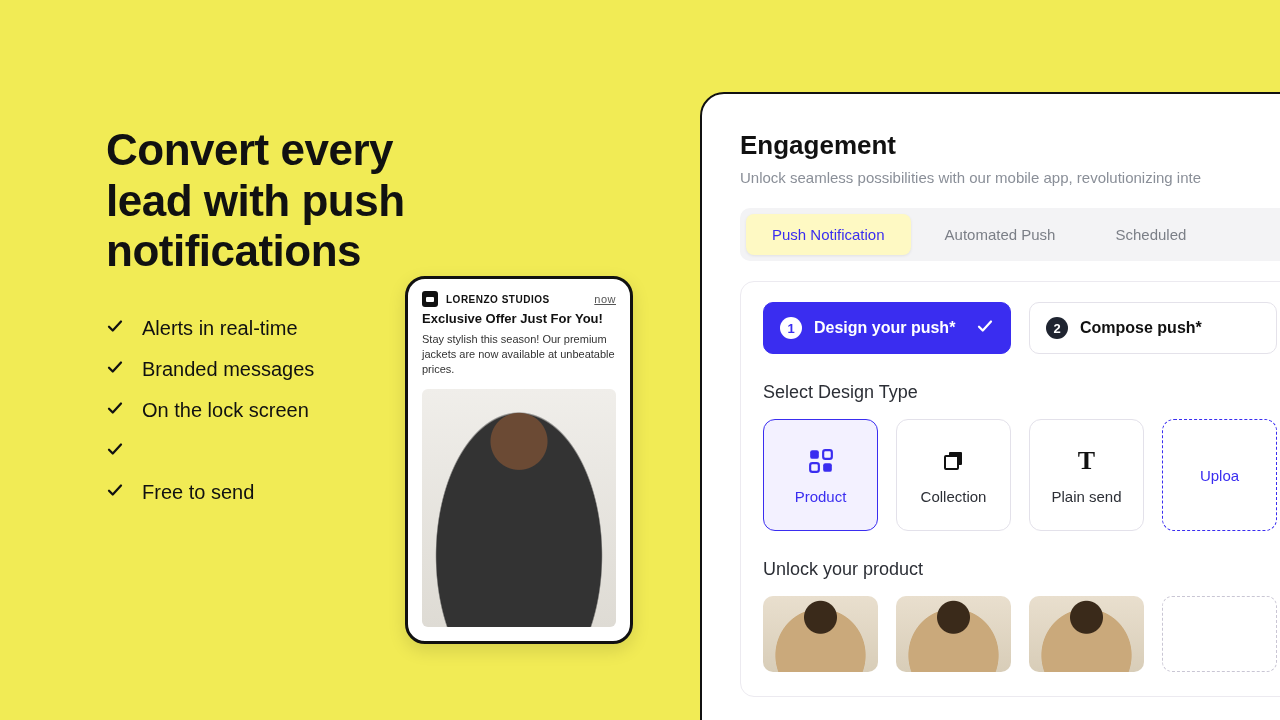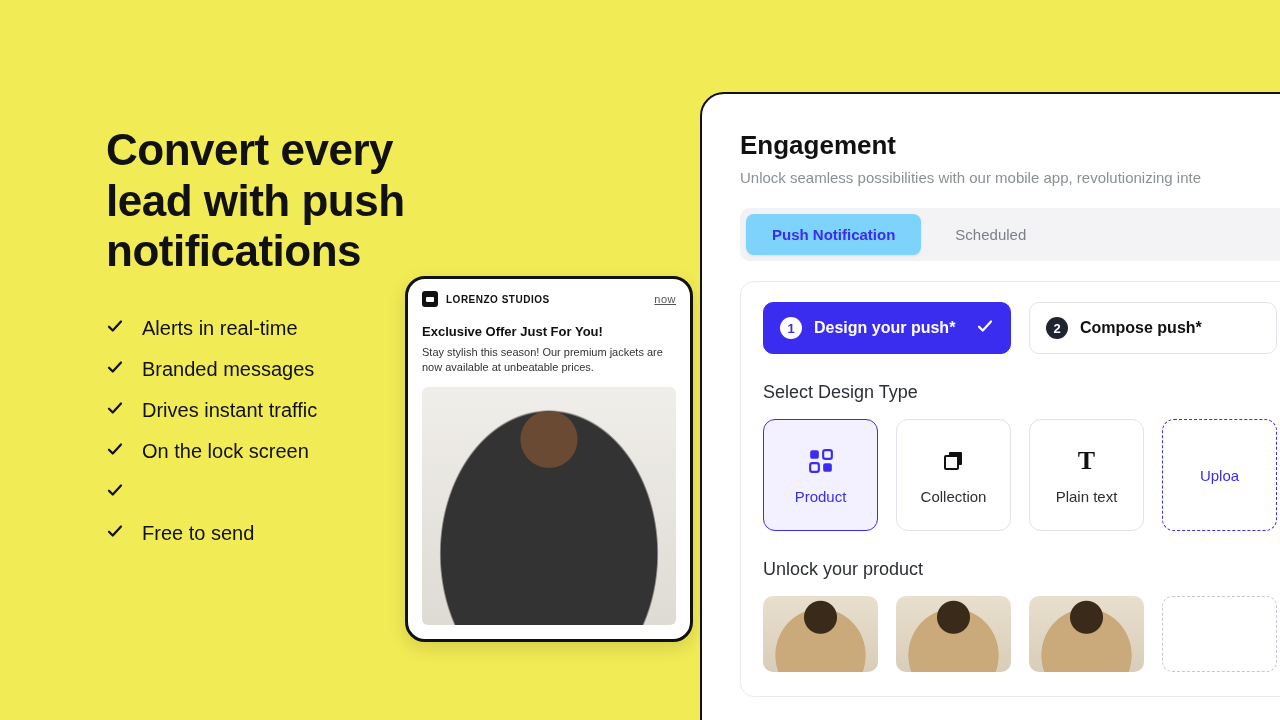--- a/index.html
+++ b/index.html
@@ -34,42 +34,42 @@
     font-size: 20px;
     color: #111;
   }
   .check-icon svg { width: 18px; height: 18px; }
 
   
   .notif-card {
     position: absolute;
     left: 405px;
     top: 276px;
-    width: 288px;
+    width: 228px;
     background: #fff;
     border: 3px solid #111;
     border-radius: 20px;
     padding: 12px 14px 14px;
     box-shadow: 0 6px 18px rgba(0,0,0,0.12);
   }
   .notif-top {
     display: flex;
     align-items: center;
     gap: 8px;
     font-size: 10px;
     letter-spacing: 0.5px;
   }
   .notif-logo {
     width: 16px; height: 16px; background: #111; border-radius: 3px;
     display:flex;align-items:center;justify-content:center;
   }
   .notif-logo::after{content:"";width:8px;height:5px;background:#fff;border-radius:1px;}
   .notif-brand { font-weight: 800; color:#111; }
   .notif-time { margin-left: auto; color:#555; font-size:11px; text-transform:lowercase;text-decoration:underline; }
-  .notif-title { font-size: 13px; font-weight: 700; margin-top: 17px; color:#111; }
+  .notif-title { font-size: 13px; font-weight: 700; margin-top: 4px; color:#111; }
   .notif-body { font-size: 11px; color:#333; margin-top: 6px; line-height:1.35; }
   .notif-img {
     margin-top: 12px; width: 100%; height: 238px; border-radius: 6px;
     background:
       radial-gradient(circle at 50% 22%, #6b4a34 0 28px, transparent 29px),
       radial-gradient(ellipse at 50% 70%, #333 0 60%, transparent 61%),
       linear-gradient(#f0eeea,#dedbd4);
   }
 
   
@@ -98,23 +98,23 @@
     width: 560px;
   }
   .tab {
     padding: 12px 26px;
     border-radius: 8px;
     font-size: 15px;
     color:#7b7f87;
     cursor:pointer;
   }
   .tab.active {
-    background:#7dd3fc;
+    background:#fef9c3;
     color:#3a2df0;
-    font-weight:700;
+    font-weight:400;
     box-shadow: 0 1px 3px rgba(0,0,0,0.08);
   }
 
   .steps-card {
     margin-top: 20px;
     border:1px solid #eceaf0;
     border-radius: 14px;
     padding: 20px 22px 24px;
     width: 560px;
   }
@@ -200,26 +200,20 @@
     <div class="bullet">
       <span class="check-icon"><svg viewBox="0 0 24 24" fill="none" stroke="#111" stroke-width="3" stroke-linecap="round" stroke-linejoin="round">
             <polyline points="4 13 9 18 20 6"></polyline>
           </svg></span>
       <span>Branded messages</span>
     </div>
     <div class="bullet">
       <span class="check-icon"><svg viewBox="0 0 24 24" fill="none" stroke="#111" stroke-width="3" stroke-linecap="round" stroke-linejoin="round">
             <polyline points="4 13 9 18 20 6"></polyline>
           </svg></span>
-      <span>Drives instant traffic</span>
-    </div>
-    <div class="bullet">
-      <span class="check-icon"><svg viewBox="0 0 24 24" fill="none" stroke="#111" stroke-width="3" stroke-linecap="round" stroke-linejoin="round">
-            <polyline points="4 13 9 18 20 6"></polyline>
-          </svg></span>
       <span>On the lock screen</span>
     </div>
     <div class="bullet">
       <span class="check-icon"><svg viewBox="0 0 24 24" fill="none" stroke="#111" stroke-width="3" stroke-linecap="round" stroke-linejoin="round">
             <polyline points="4 13 9 18 20 6"></polyline>
           </svg></span>
     </div>
     <div class="bullet">
       <span class="check-icon"><svg viewBox="0 0 24 24" fill="none" stroke="#111" stroke-width="3" stroke-linecap="round" stroke-linejoin="round">
             <polyline points="4 13 9 18 20 6"></polyline>
@@ -239,20 +233,21 @@
   <div class="notif-body">Stay stylish this season! Our premium jackets are now available at unbeatable prices.</div>
   <div class="notif-img"></div>
 </div>
 
 <div class="panel">
   <div class="panel-title">Engagement</div>
   <div class="panel-sub">Unlock seamless possibilities with our mobile app, revolutionizing inte</div>
 
   <div class="tabs">
     <div class="tab active">Push Notification</div>
+    <div class="tab">Automated Push</div>
     <div class="tab">Scheduled</div>
   </div>
 
   <div class="steps-card">
     <div class="steps-row">
       <div class="step active">
         <span class="step-num">1</span>
         <span>Design your push*</span>
         <span class="done"><svg viewBox="0 0 24 24" fill="none" stroke="#fff" stroke-width="3" stroke-linecap="round" stroke-linejoin="round">
               <polyline points="4 13 9 18 20 6"></polyline>
@@ -281,21 +276,21 @@
         <span class="type-icon">
           <svg width="24" height="24" viewBox="0 0 24 24">
               <rect x="7" y="3" width="13" height="13" rx="1" fill="#111"></rect>
               <rect x="3" y="7" width="13" height="13" rx="1" fill="#fff" stroke="#111" stroke-width="2"></rect>
             </svg>
         </span>
         <span>Collection</span>
       </div>
       <div class="type-card">
         <span class="type-icon" style="font-family:Georgia,serif;font-size:26px;font-weight:bold;color:#111;">T</span>
-        <span>Plain text</span>
+        <span>Plain send</span>
       </div>
       <div class="type-card dashed">
         <span>Uploa</span>
       </div>
     </div>
 
     <div class="section-label">Unlock your product</div>
     <div class="product-row">
       <div class="product-thumb"></div>
       <div class="product-thumb"></div>

